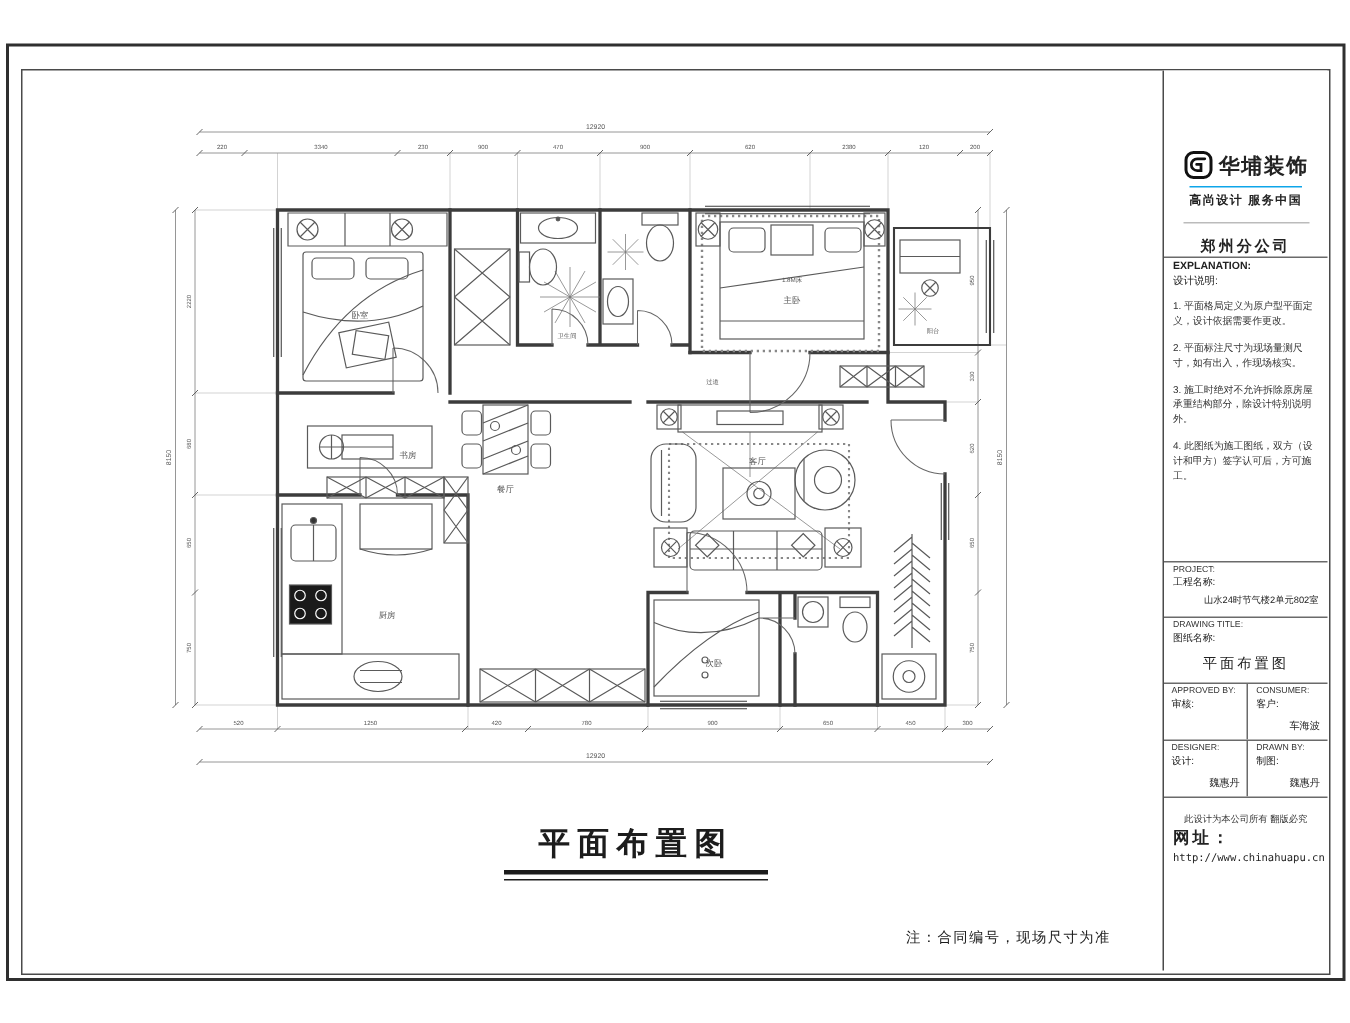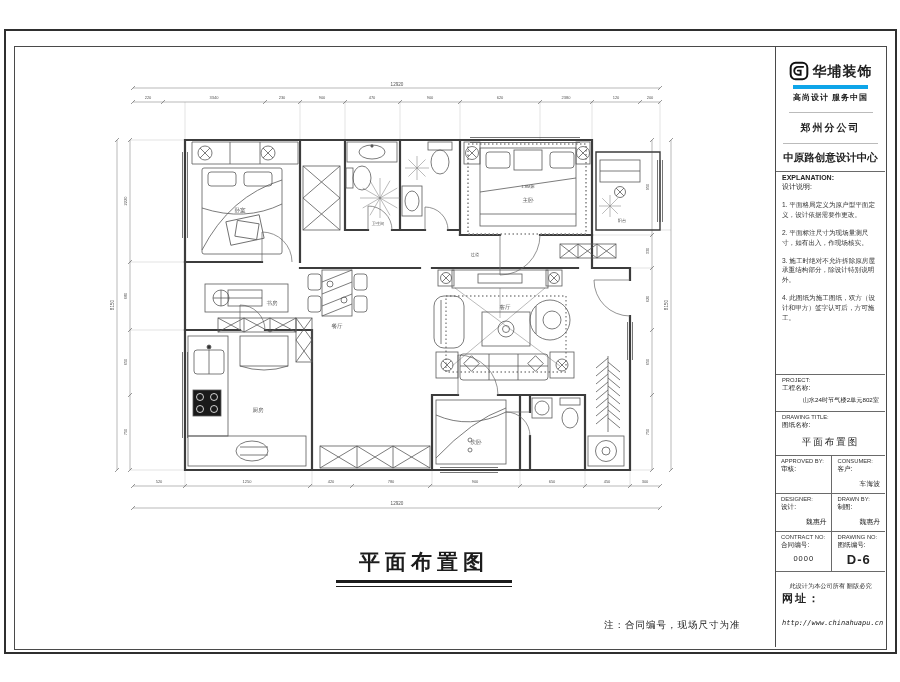--- a/index.html
+++ b/index.html
@@ -9,21 +9,21 @@
        border:2px solid #2f2f2f;}
   .inner-frame{position:absolute;left:14px;top:46px;width:871px;height:602px;
        border:1px solid #4a4a4a;}
   
   .titleblock{position:absolute;left:775px;top:47px;width:110px;height:600px;
        border-left:1px solid #4a4a4a;box-sizing:border-box;background:#fff;}
   .tb-sec{box-sizing:border-box;border-bottom:1px solid #6a6a6a;padding:2px 6px;overflow:hidden;}
   .tb-header{height:125px;display:flex;flex-direction:column;align-items:center;justify-content:flex-end;padding-bottom:0;}
   .logo-row{display:flex;align-items:flex-end;gap:4px;margin-bottom:2px;margin-top:16px;}
   .company{font-size:14px;font-weight:bold;letter-spacing:1px;white-space:nowrap;}
-  .slogan{font-size:8px;font-weight:bold;letter-spacing:1px;border-top:4px solid #0ea5e9;
+  .slogan{font-size:8px;font-weight:bold;letter-spacing:1px;border-top:1px solid #0ea5e9;
           padding-top:3px;margin-top:2px;white-space:nowrap;}
   .branch{font-size:10px;font-weight:bold;letter-spacing:2px;margin-top:9px;
           border-top:1px solid #bbb;padding-top:8px;width:84px;text-align:center;}
   .center-name{font-size:10.5px;font-weight:bold;white-space:nowrap;margin-top:8px;
           border-top:1px solid #bbb;padding-top:7px;padding-bottom:6px;}
   .tb-expl{height:203px;}
   .expl-en{font-size:7px;font-weight:bold;}
   .expl-cn{font-size:7px;margin-top:1px;}
   .note{font-size:6.6px;line-height:1.5;margin-top:8px;color:#333;}
   .tb-project{height:37px;}
@@ -36,21 +36,21 @@
   .tb-cell{box-sizing:border-box;width:57px;padding:2px 5px;}
   .tb-cell.left{border-right:1px solid #6a6a6a;}
   .tb-cell.right{width:53px;}
   .cell-val{font-size:6.8px;text-align:right;margin-top:5px;}
   .tb-row3{height:40px;display:flex;padding:0;}
   .contract-val{font-size:7.5px;text-align:center;margin-top:4px;letter-spacing:1px;}
   .dno-val{font-size:13px;text-align:center;margin-top:2px;font-weight:bold;letter-spacing:1px;}
   .tb-web{height:75px;border-bottom:none;text-align:left;}
   .copyright{font-size:6.2px;text-align:center;margin-top:8px;color:#333;}
   .web-label{font-size:11px;font-weight:bold;letter-spacing:2px;}
-  .web-url{font-size:7px;font-family:"DejaVu Sans Mono",monospace;margin-top:13px;white-space:nowrap;font-style:italic;}
+  .web-url{font-size:7px;font-family:"DejaVu Sans Mono",monospace;margin-top:2px;white-space:nowrap;}
   
   svg.plan{position:absolute;left:0;top:0;width:900px;height:682px;}
   svg.plan text{font-family:"Liberation Sans",sans-serif;fill:#555;}
   .dim{font-size:4px;}
   .dimo{font-size:4.6px;fill:#444;}
   .rl{font-size:5.6px;fill:#3d3d3d;}
   .rls{font-size:4.2px;fill:#555;}
   .plan-title-wrap{position:absolute;left:336px;top:548px;width:176px;text-align:center;}
   .plan-title-text{font-size:21px;font-weight:bold;letter-spacing:5px;color:#1c1c1c;white-space:nowrap;}
   .ul-thick{height:3px;background:#1c1c1c;margin-top:4px;}
@@ -333,21 +333,20 @@
     <div class="tb-sec tb-header">
       <div class="logo-row">
         <svg width="20" height="20" viewBox="0 0 24 24">
           <rect x="2" y="2" width="20" height="20" rx="6" fill="none" stroke="#111" stroke-width="2.4"></rect>
           <path d="M17,7 H11 A4.5,4.5 0 0 0 11,16.5 H14 V11.5 H10.5" fill="none" stroke="#111" stroke-width="2.2" stroke-linecap="round"></path>
         </svg>
         <span class="company">华埔装饰</span>
       </div>
       <div class="slogan">高尚设计  服务中国</div>
       <div class="branch">郑州分公司</div>
-      <div class="center-name">中原路创意设计中心</div>
     </div>
 
     <div class="tb-sec tb-expl">
       <div class="expl-en">EXPLANATION:</div>
       <div class="expl-cn">设计说明:</div>
       <div class="note">1. 平面格局定义为原户型平面定义，设计依据需要作更改。</div>
       <div class="note">2. 平面标注尺寸为现场量测尺寸，如有出入，作现场核实。</div>
       <div class="note">3. 施工时绝对不允许拆除原房屋承重结构部分，除设计特别说明外。</div>
       <div class="note">4. 此图纸为施工图纸，双方（设计和甲方）签字认可后，方可施工。</div>
     </div>
@@ -382,32 +381,20 @@
         <div class="lab-cn">设计:</div>
         <div class="cell-val">魏惠丹</div>
       </div>
       <div class="tb-cell right">
         <div class="lab-en">DRAWN BY:</div>
         <div class="lab-cn">制图:</div>
         <div class="cell-val">魏惠丹</div>
       </div>
     </div>
 
-    <div class="tb-sec tb-row3">
-      <div class="tb-cell left">
-        <div class="lab-en">CONTRACT NO:</div>
-        <div class="lab-cn">合同编号:</div>
-        <div class="contract-val">0000</div>
-      </div>
-      <div class="tb-cell right">
-        <div class="lab-en">DRAWING NO:</div>
-        <div class="lab-cn">图纸编号:</div>
-        <div class="dno-val">D-6</div>
-      </div>
-    </div>
 
     <div class="tb-sec tb-web">
       <div class="copyright">此设计为本公司所有 翻版必究</div>
       <div class="web-label">网址：</div>
       <div class="web-url">http://www.chinahuapu.cn</div>
     </div>
   </aside>
 </div>
 
 </body></html>

